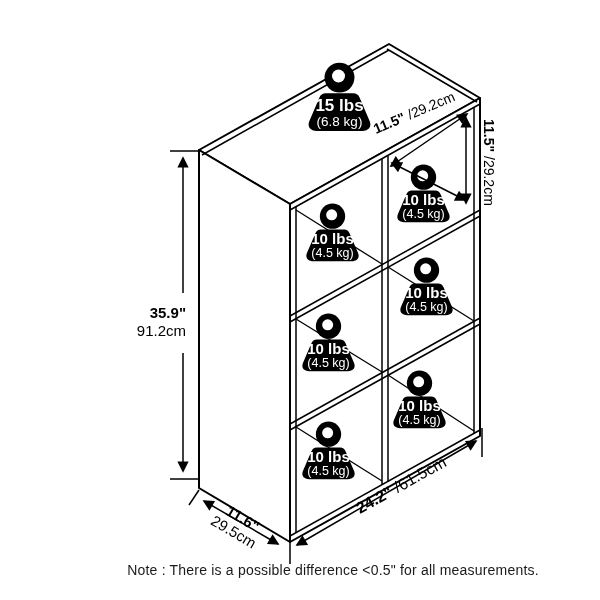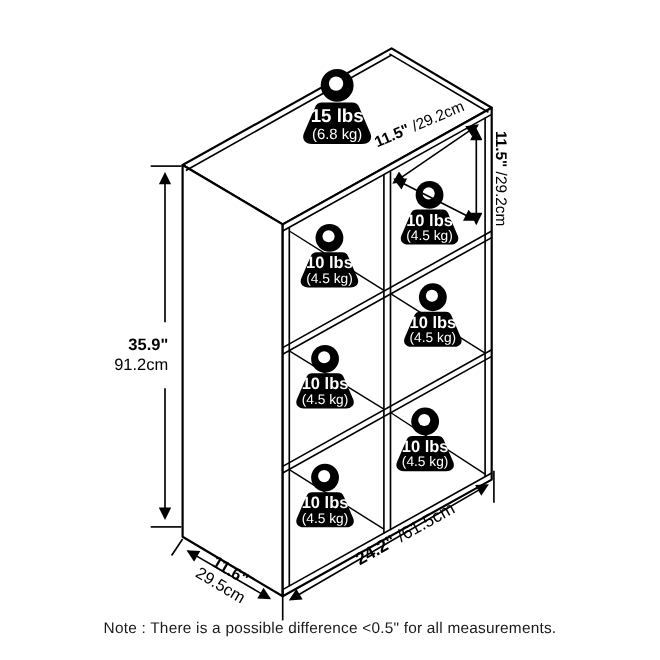--- a/index.html
+++ b/index.html
@@ -1,17 +1,17 @@
 <!DOCTYPE html>
 <html><head>
 <meta charset="utf-8">
 <style>
   html,body{margin:0;padding:0;background:#ffffff;}
   .stage{position:relative;width:536px;height:600px;background:#ffffff;overflow:hidden;
-         font-family:"Liberation Sans",sans-serif;}
+         font-family:"Liberation Sans",sans-serif;padding-left:33px;}
   svg{display:block;}
   .face{fill:#fff;stroke:#000;stroke-width:2;stroke-linejoin:round;}
   .inner{fill:none;stroke:#000;stroke-width:1.5;}
   .diag{fill:none;stroke:#000;stroke-width:1.3;}
   .dim{fill:none;stroke:#000;stroke-width:1.5;}
   .tick{fill:none;stroke:#000;stroke-width:1.5;}
   .dimtxt{fill:#000;font-size:15px;}
   .dimtxt-b{font-weight:bold;}
   .wtxt{fill:#fff;text-anchor:middle;}
   .note{fill:#1a1a1a;font-size:14px;text-anchor:middle;letter-spacing:.2px;}

